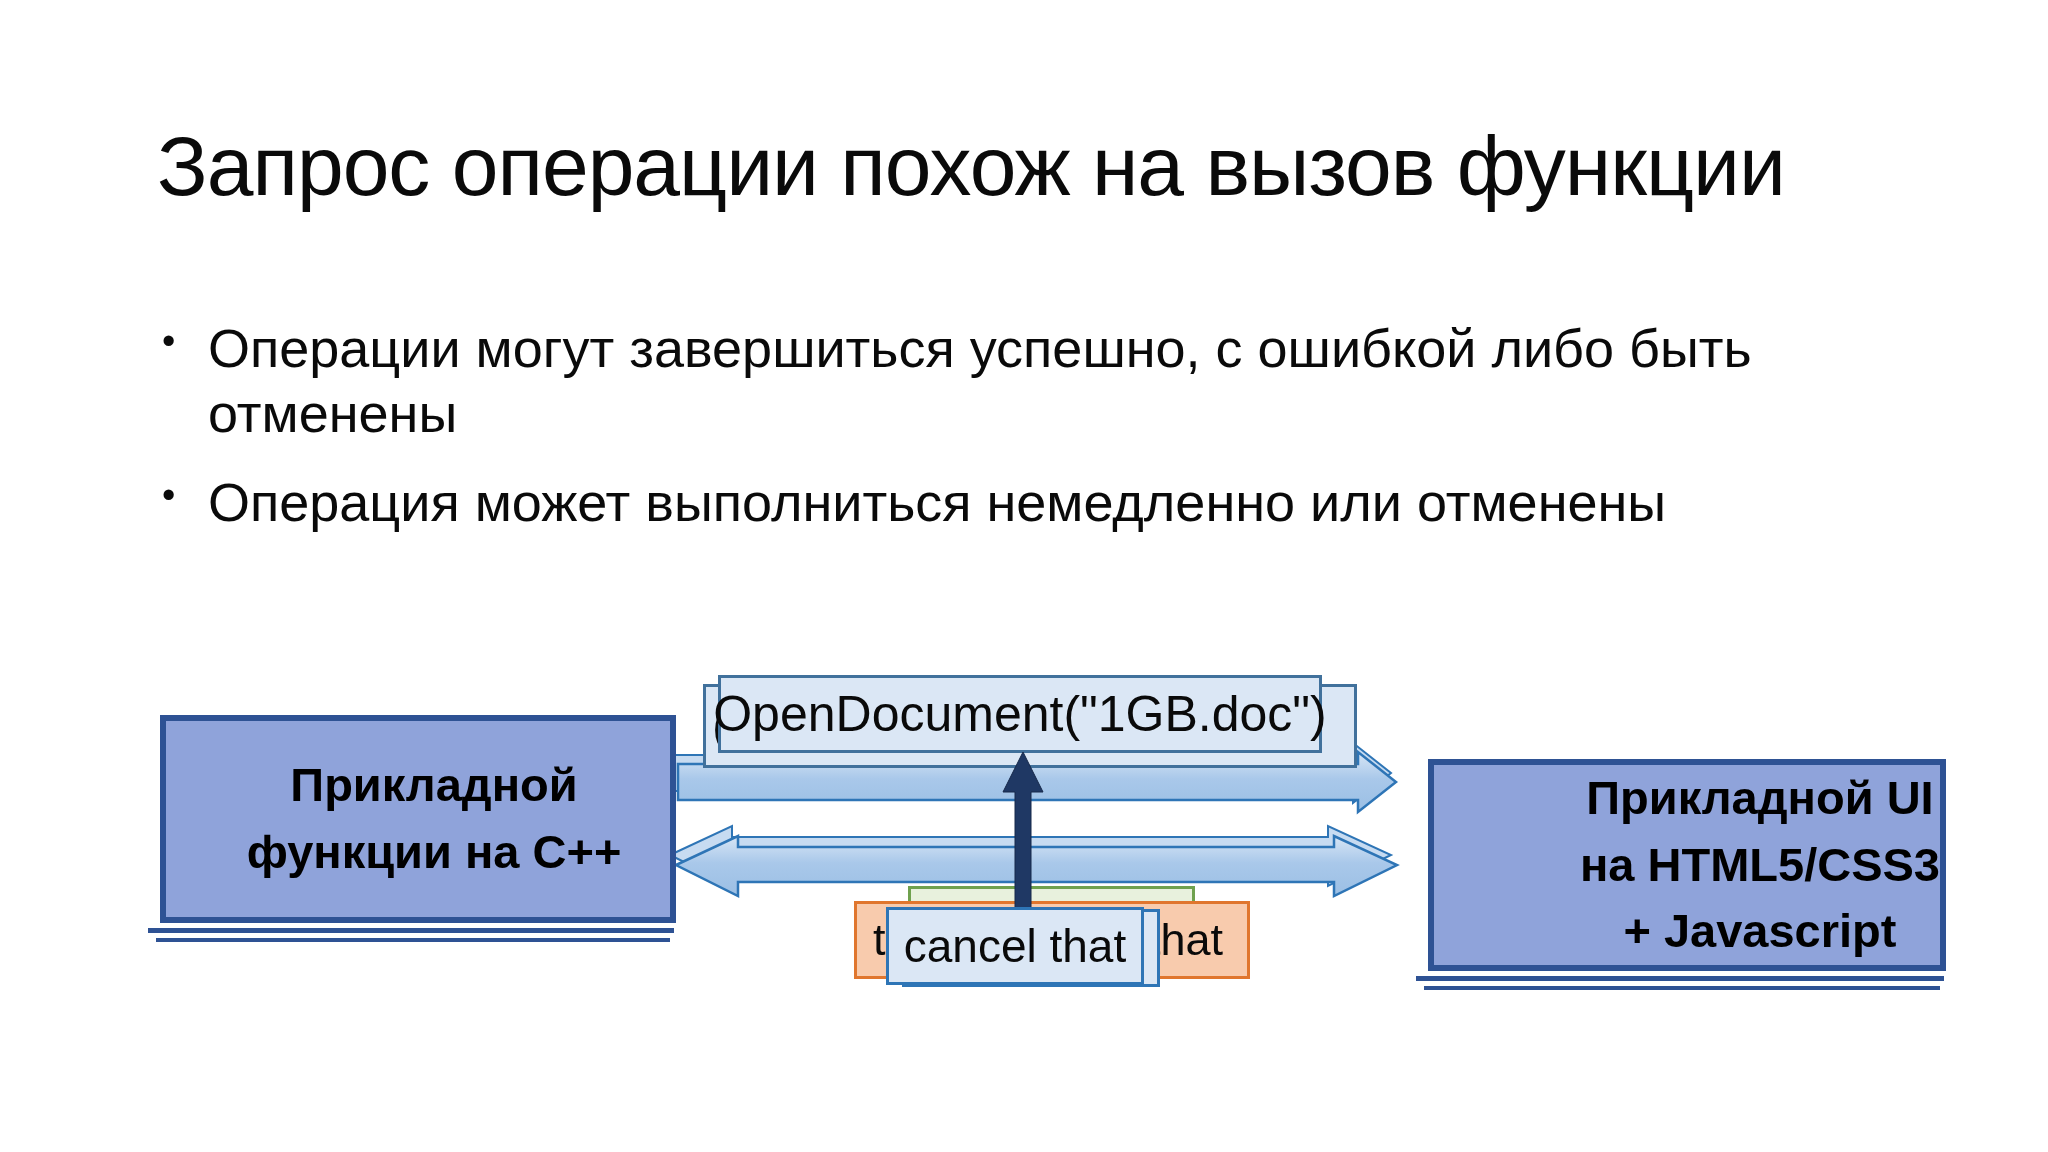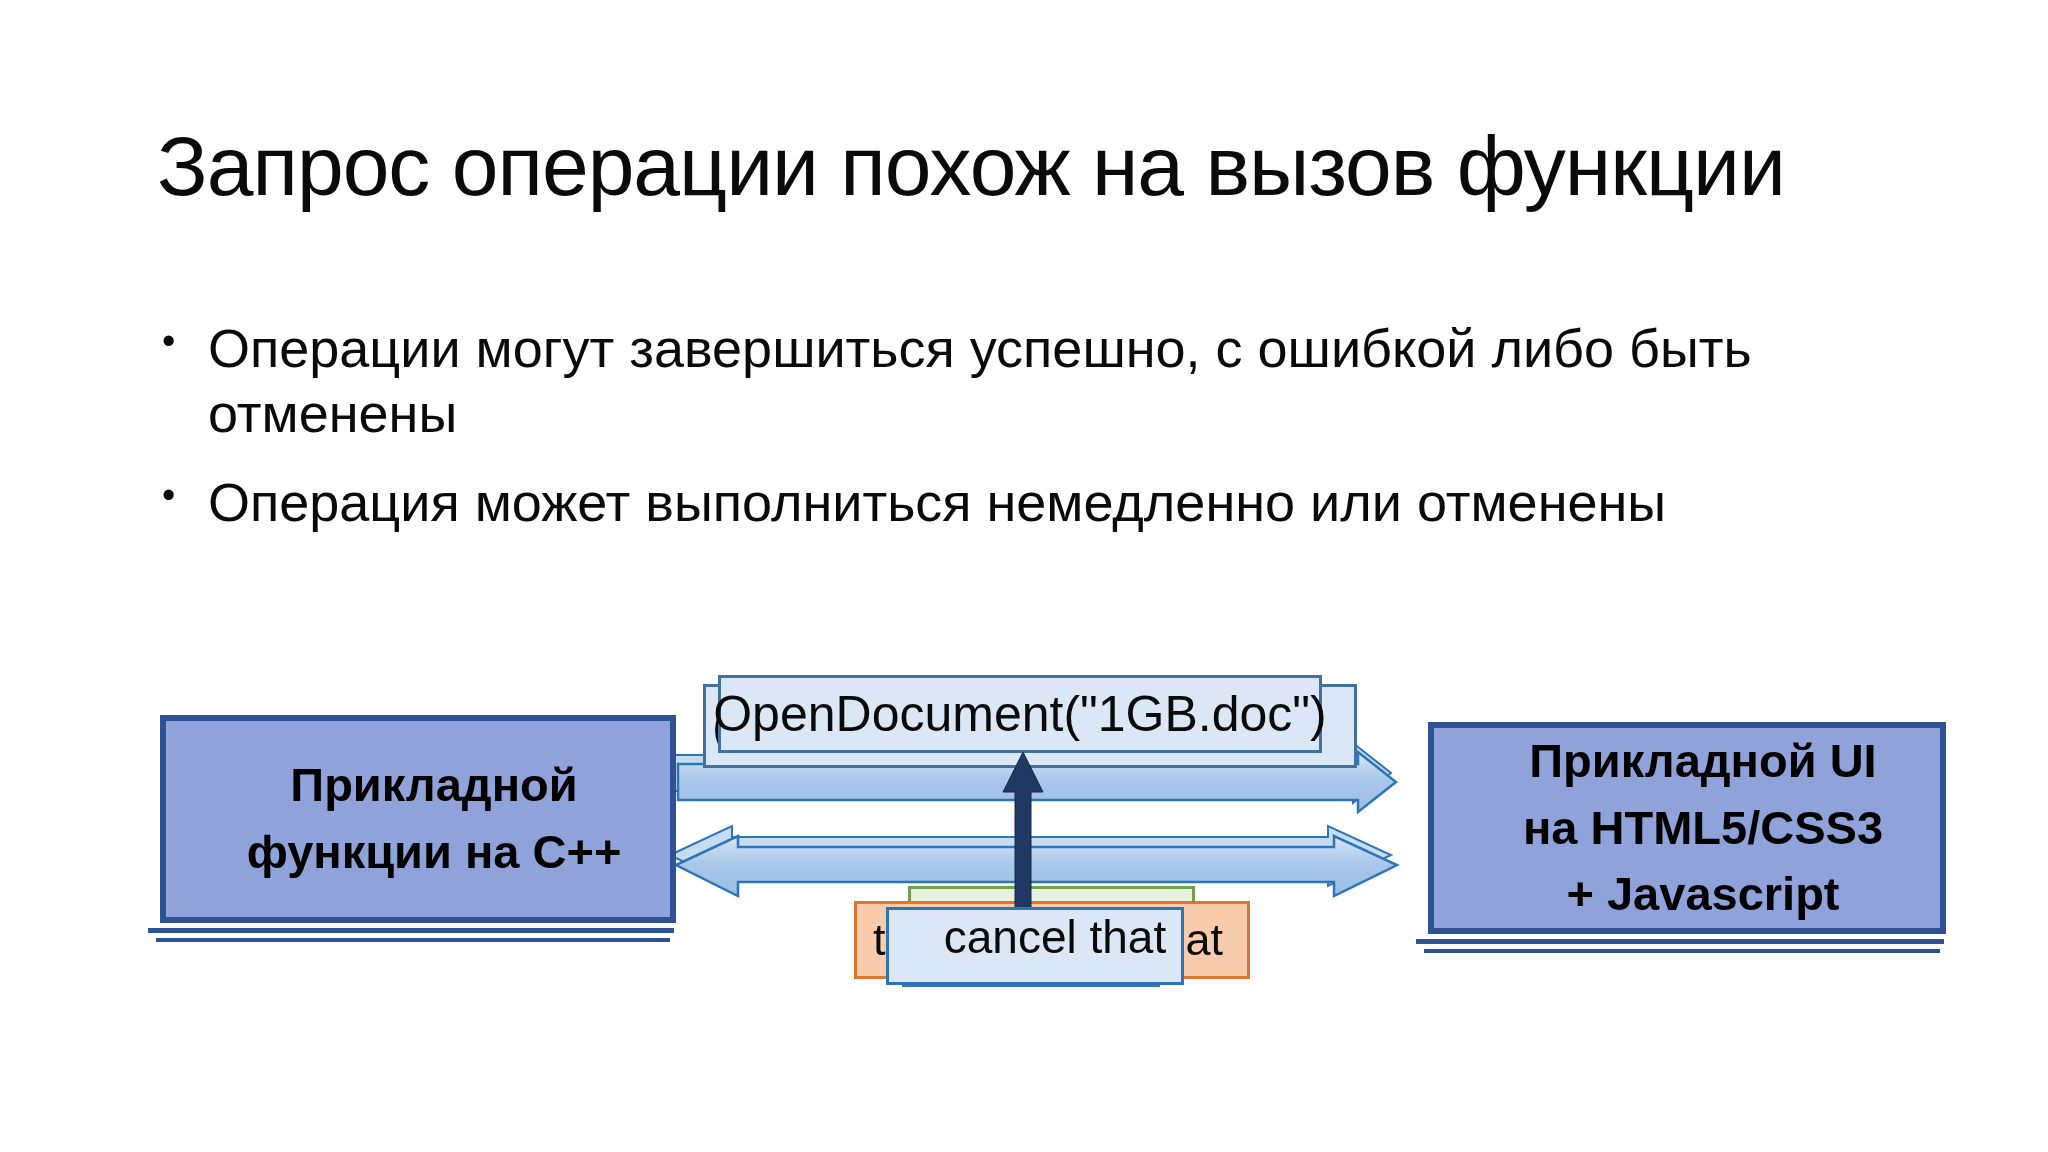--- a/index.html
+++ b/index.html
@@ -26,21 +26,21 @@
     background:#8fa3da;border:6px solid #2e5294;font-weight:700;font-size:47px;line-height:1.42;
     color:#000;z-index:2;padding-left:32px;
   }
   .appbox::before{ 
     content:"";position:absolute;left:-18px;bottom:-16px;width:calc(100% + 22px);height:5px;background:#2e5294;
   }
   .appbox::after{ 
     content:"";position:absolute;left:-10px;bottom:-25px;width:calc(100% + 10px);height:4px;background:#2e5294;
   }
   #engine-box{left:160px;top:715px;width:472px;height:196px;}
-  #ui-box{left:1428px;top:722px;width:474px;height:200px;}
+  #ui-box{left:1428px;top:759px;width:474px;height:200px;justify-content:flex-end;}
   
   .calllabel{
     position:absolute;background:#dbe7f5;border:3px solid #41719c;
     font-size:50px;color:#0a0a0a;display:flex;align-items:center;justify-content:center;
     white-space:nowrap;
   }
   #call-label-ghost{left:703px;top:684px;width:642px;height:78px;z-index:2;justify-content:flex-start;padding-left:6px;}
   #call-label{left:718px;top:675px;width:598px;height:72px;z-index:3;}
   
   #pending-box{
@@ -54,21 +54,21 @@
   }
   #error-box .frag-left{position:absolute;left:16px;top:50%;transform:translateY(-50%);}
   #error-box .frag-right{position:absolute;right:24px;top:50%;transform:translateY(-50%);}
   #cancel-box-ghost{
     position:absolute;left:902px;top:909px;width:252px;height:72px;
     background:#dbe7f5;border:3px solid #2e75b6;z-index:5;
   }
   #cancel-box{
     position:absolute;left:886px;top:907px;width:252px;height:72px;
     background:#dbe7f5;border:3px solid #2e75b6;z-index:6;
-    display:flex;justify-content:center;font-size:46px;color:#0a0a0a;white-space:nowrap;padding-left:40px;
+    display:flex;align-items:center;justify-content:center;font-size:46px;color:#0a0a0a;white-space:nowrap;
   }
   
   .arrowsvg{position:absolute;z-index:1;}
   #request-arrow-svg{left:670px;top:736px;}
   #response-arrow-svg{left:664px;top:824px;}
   #cancel-arrow-svg{left:998px;top:748px;z-index:4;}
 </style>
 </head>
 <body>
 

